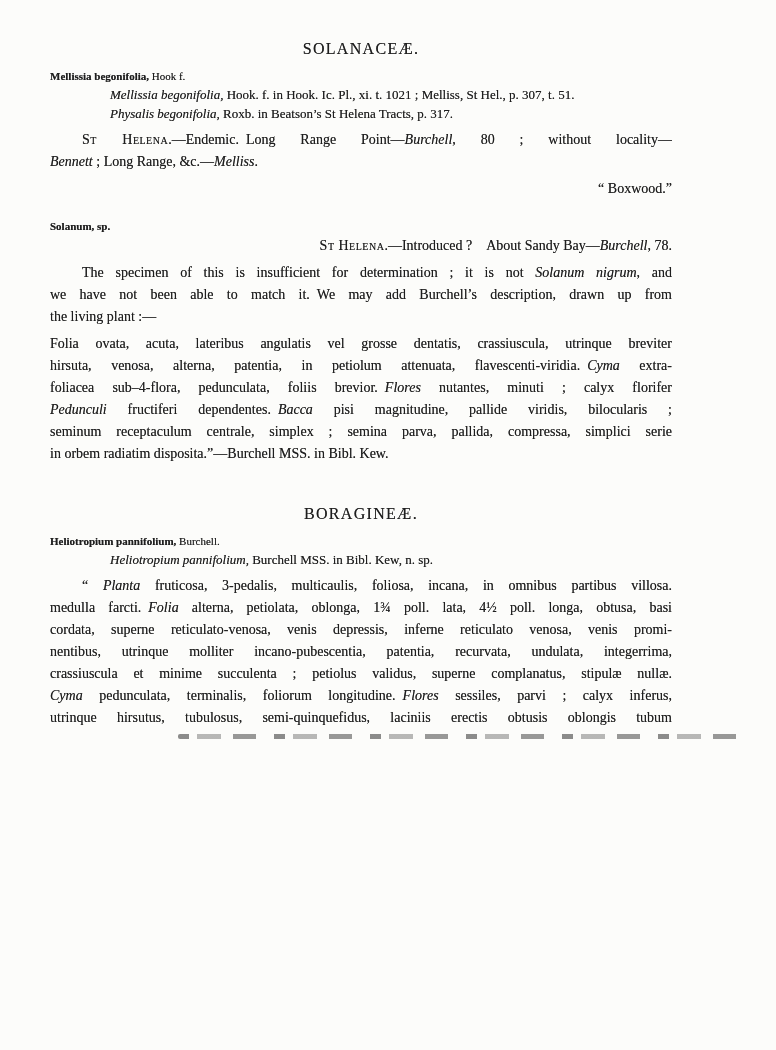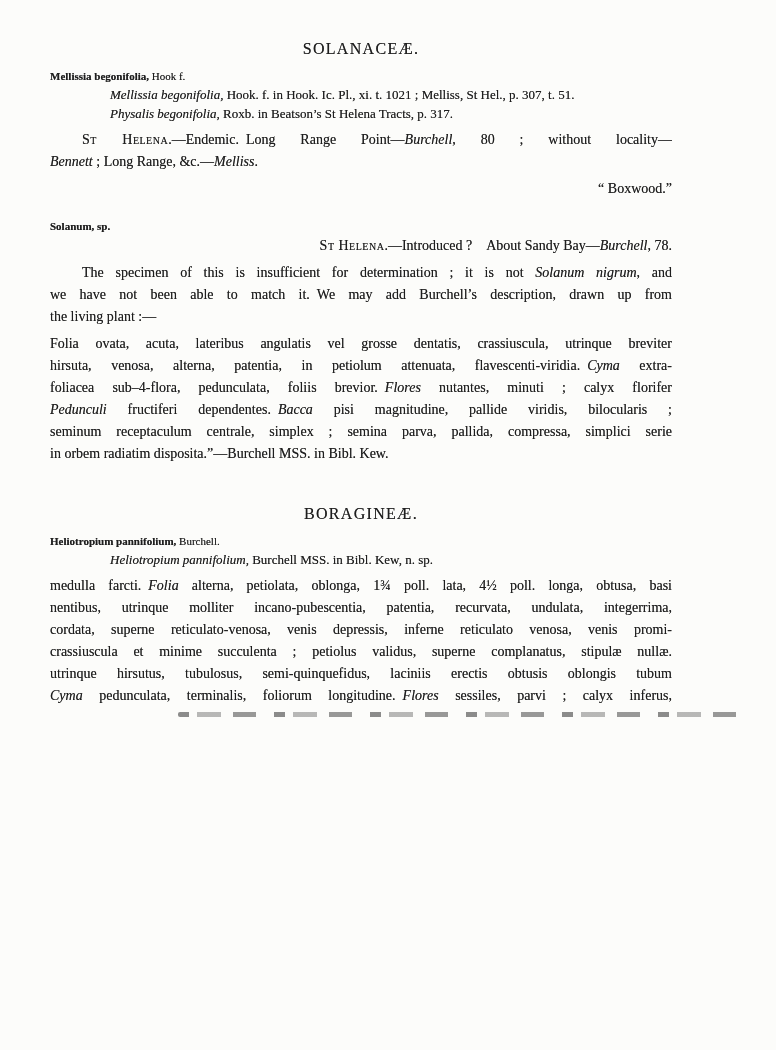--- a/index.html
+++ b/index.html
@@ -114,21 +114,22 @@
     <div class="blk family-heading gap-large">
       <div class="line"><span>BORAGINEÆ.</span></div>
     </div>
     <div class="blk species-heading">
       <div class="line"><span class="bd">Heliotropium pannifolium,</span><span> Burchell.</span></div>
     </div>
     <div class="blk citation-group">
       <div class="line"><span class="it">Heliotropium pannifolium,</span><span> Burchell MSS. in Bibl. Kew, n. sp.</span></div>
     </div>
     <div class="blk paragraph">
+      <div class="line ind just"><span>“ </span><span class="it">Planta</span><span> fruticosa, 3-pedalis, multicaulis, foliosa, incana, in omnibus partibus villosa.</span></div>
       <div class="line just"><span>medulla farcti. </span><span class="it">Folia</span><span> alterna, petiolata, oblonga, 1¾ poll. lata, 4½ poll. longa, obtusa, basi</span></div>
+      <div class="line just"><span>cordata, superne reticulato-venosa, venis depressis, inferne reticulato venosa, venis promi-</span></div>
       <div class="line just"><span>nentibus, utrinque molliter incano-pubescentia, patentia, recurvata, undulata, integerrima,</span></div>
-      <div class="line just"><span>cordata, superne reticulato-venosa, venis depressis, inferne reticulato venosa, venis promi-</span></div>
       <div class="line just"><span>crassiuscula et minime succulenta ; petiolus validus, superne complanatus, stipulæ nullæ.</span></div>
+      <div class="line just"><span class="it">Cyma</span><span> pedunculata, terminalis, foliorum longitudine. </span><span class="it">Flores</span><span> sessiles, parvi ; calyx inferus,</span></div>
       <div class="line just"><span>utrinque hirsutus, tubulosus, semi-quinquefidus, laciniis erectis obtusis oblongis tubum</span></div>
-      <div class="line just"><span class="it">Cyma</span><span> pedunculata, terminalis, foliorum longitudine. </span><span class="it">Flores</span><span> sessiles, parvi ; calyx inferus,</span></div>
     </div>
     <div class="blk cutoff-artifact"></div>
   </div>
 
 </body></html>

